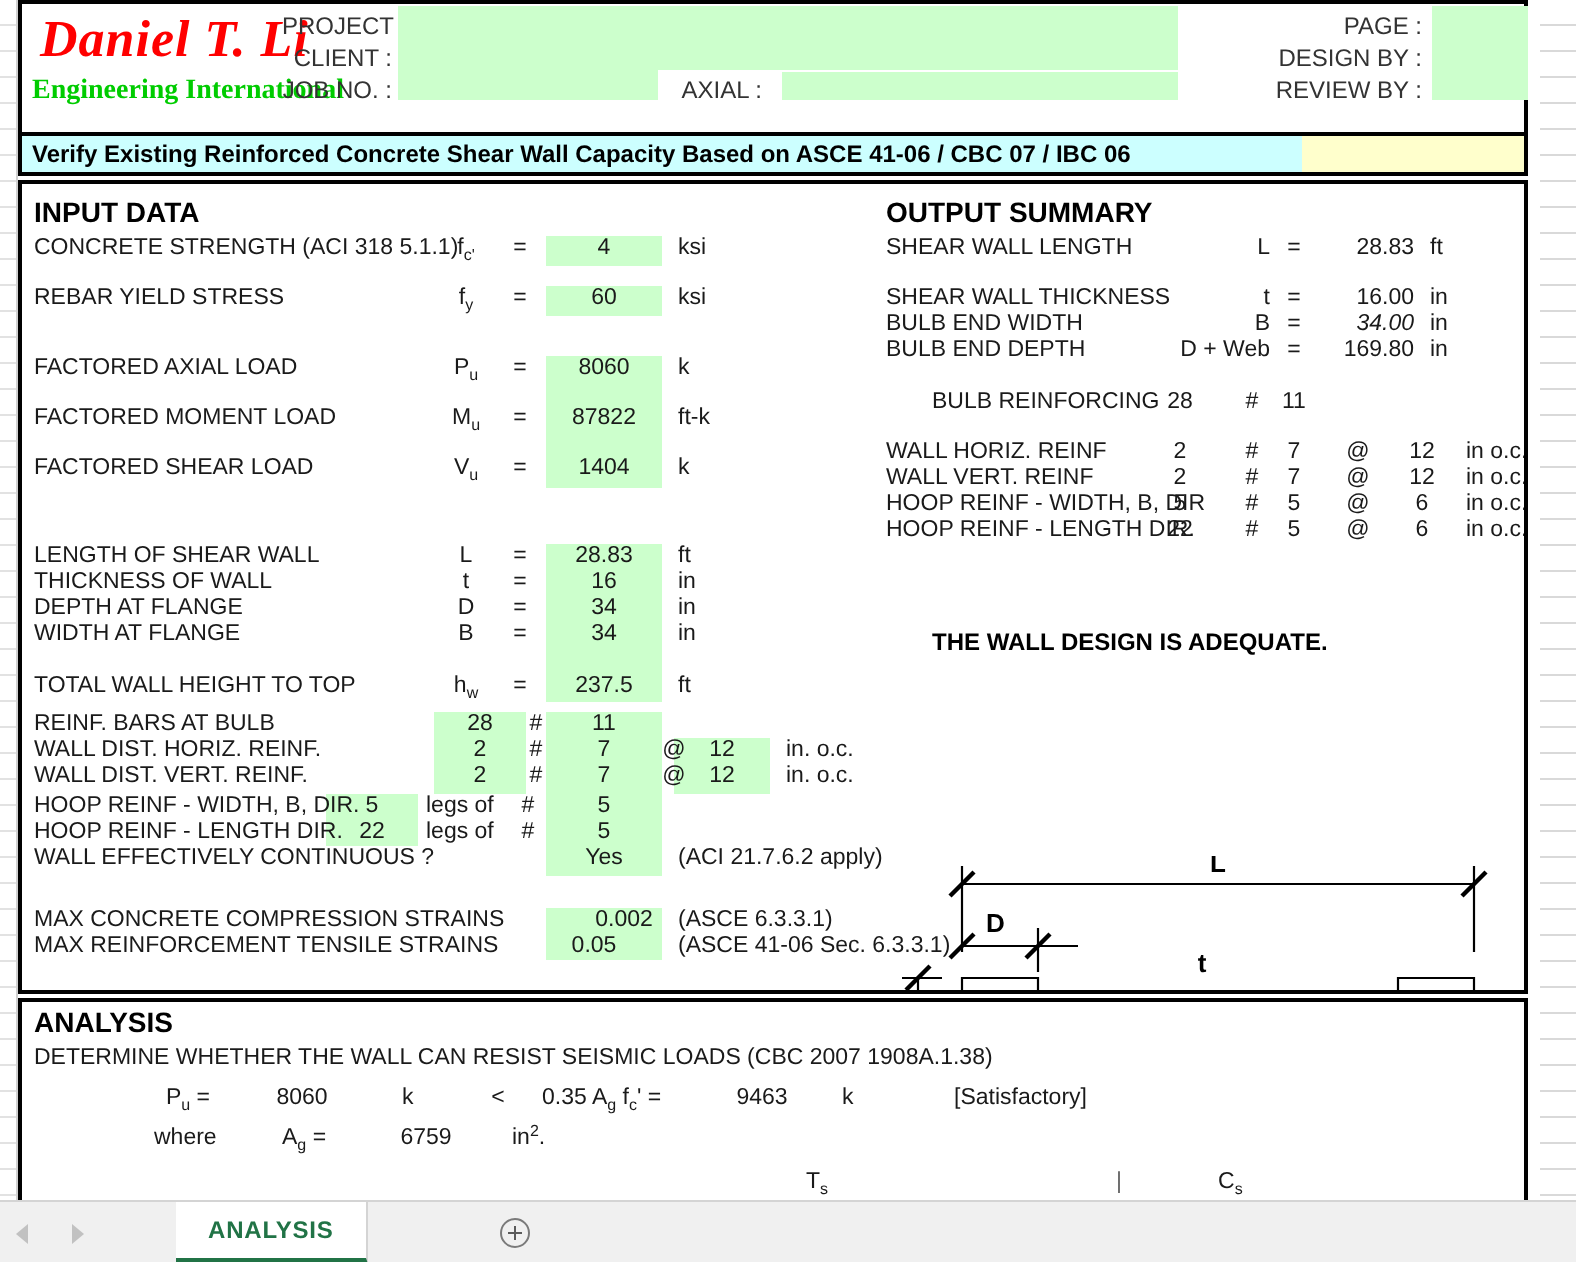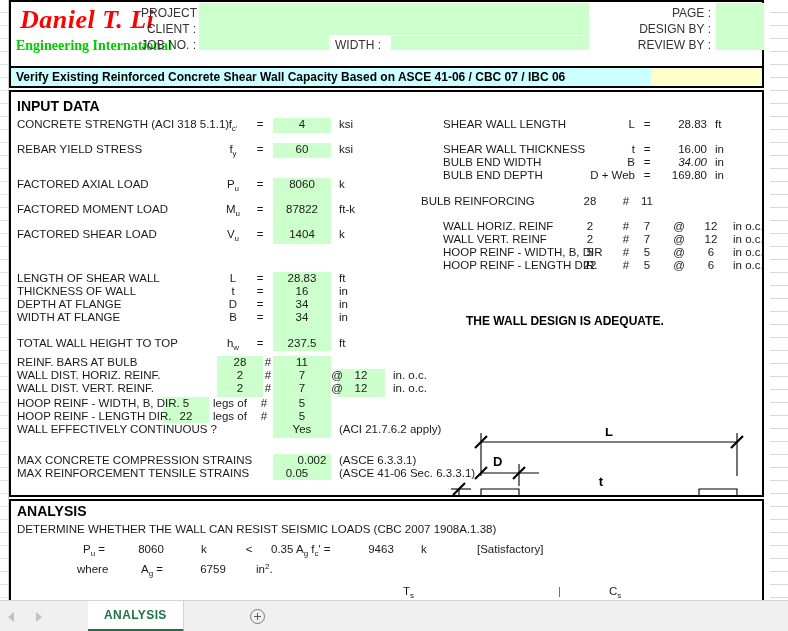--- a/index.html
+++ b/index.html
@@ -287,21 +287,21 @@
     <div class="hdr">
       <div class="logo-name">Daniel T. Li</div>
       <div class="logo-sub">Engineering International</div>
 
       <div class="hdr-lbl" style="left:130px;top:4px;width:55px;">PROJECT :</div>
       <div class="hdr-lbl" style="left:130px;top:20px;width:55px;">CLIENT :</div>
       <div class="hdr-lbl" style="left:130px;top:36px;width:55px;">JOB NO. :</div>
 
       <div class="hdr-field" style="left:188px;top:1px;width:390px;height:47px;"></div>
       <div class="hdr-field white" style="left:318px;top:33px;width:260px;height:31px;"></div>
-      <div class="hdr-lbl" style="left:320px;top:36px;width:50px;">WIDTH :</div>
+      <div class="hdr-lbl" style="left:320px;top:36px;width:50px;">AXIAL :</div>
       <div class="hdr-field" style="left:380px;top:34px;width:198px;height:14px;"></div>
 
       <div class="hdr-lbl" style="left:560px;top:4px;width:140px;">PAGE :</div>
       <div class="hdr-lbl" style="left:560px;top:20px;width:140px;">DESIGN BY :</div>
       <div class="hdr-lbl" style="left:560px;top:36px;width:140px;">REVIEW BY :</div>
 
       <div class="hdr-field" style="left:705px;top:1px;width:48px;height:47px;"></div>
     </div>
 
     <div class="titleband">
@@ -414,20 +414,21 @@
       <div class="c" style="left:328px;top:331px;">(ACI 21.7.6.2 apply)</div>
 
       <div class="c" style="left:6px;top:362px;">MAX CONCRETE COMPRESSION STRAINS</div>
       <div class="c ctr" style="left:262px;top:362px;width:78px;">0.002</div>
       <div class="c" style="left:328px;top:362px;">(ASCE 6.3.3.1)</div>
 
       <div class="c" style="left:6px;top:375px;">MAX REINFORCEMENT TENSILE STRAINS</div>
       <div class="c ctr" style="left:262px;top:375px;width:48px;">0.05</div>
       <div class="c" style="left:328px;top:375px;">(ASCE 41-06 Sec. 6.3.3.1)</div>
 
+      <div class="sec" style="left:432px;top:6px;">OUTPUT SUMMARY</div>
       <div id="output-dim-rows">
           <div class="c " style="left:432px;top:26px;">SHEAR WALL LENGTH</div>
           <div class="c r" style="left:570px;top:26px;width:54px;">L</div>
           <div class="c ctr" style="left:628px;top:26px;width:16px;">=</div>
           <div class="c r" style="left:648px;top:26px;width:48px;">28.83</div>
           <div class="c " style="left:704px;top:26px;">ft</div>
           <div class="c " style="left:432px;top:51px;">SHEAR WALL THICKNESS</div>
           <div class="c r" style="left:570px;top:51px;width:54px;">t</div>
           <div class="c ctr" style="left:628px;top:51px;width:16px;">=</div>
           <div class="c r" style="left:648px;top:51px;width:48px;">16.00</div>
@@ -437,21 +438,21 @@
           <div class="c ctr" style="left:628px;top:64px;width:16px;">=</div>
           <div class="c r" style="left:648px;top:64px;width:48px;font-style:italic;">34.00</div>
           <div class="c " style="left:704px;top:64px;">in</div>
           <div class="c " style="left:432px;top:77px;">BULB END DEPTH</div>
           <div class="c r" style="left:570px;top:77px;width:54px;">D + Web</div>
           <div class="c ctr" style="left:628px;top:77px;width:16px;">=</div>
           <div class="c r" style="left:648px;top:77px;width:48px;">169.80</div>
           <div class="c " style="left:704px;top:77px;">in</div>
         </div>
       <div id="output-rebar-rows">
-          <div class="c " style="left:410px;top:103px;text-align:right;">BULB REINFORCING</div>
+          <div class="c " style="left:455px;top:103px;text-align:right;">BULB REINFORCING</div>
           <div class="c ctr" style="left:562px;top:103px;width:34px;">28</div>
           <div class="c ctr" style="left:608px;top:103px;width:14px;">#</div>
           <div class="c ctr" style="left:626px;top:103px;width:20px;">11</div>
           <div class="c " style="left:432px;top:128px;">WALL HORIZ. REINF</div>
           <div class="c ctr" style="left:562px;top:128px;width:34px;">2</div>
           <div class="c ctr" style="left:608px;top:128px;width:14px;">#</div>
           <div class="c ctr" style="left:626px;top:128px;width:20px;">7</div>
           <div class="c ctr" style="left:660px;top:128px;width:16px;">@</div>
           <div class="c ctr" style="left:686px;top:128px;width:28px;">12</div>
           <div class="c " style="left:722px;top:128px;">in o.c.</div>

